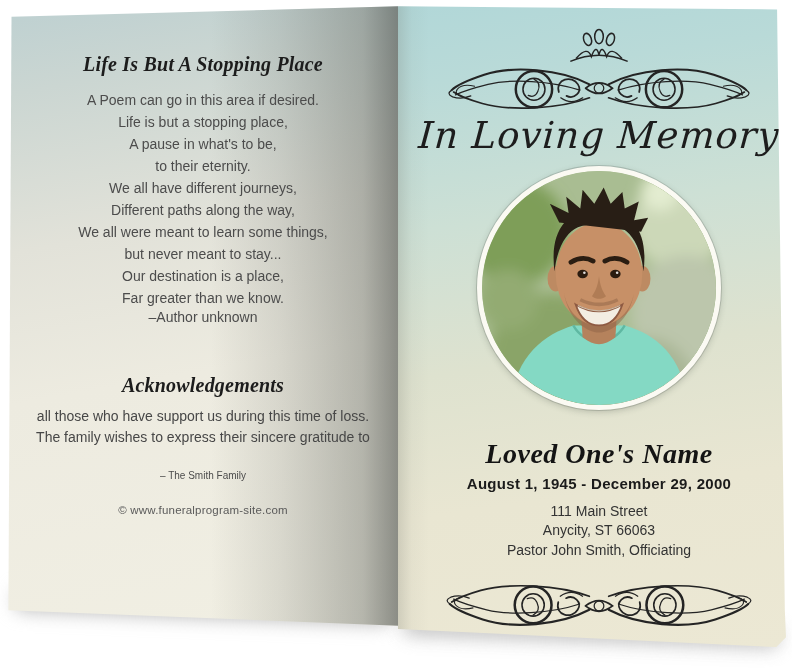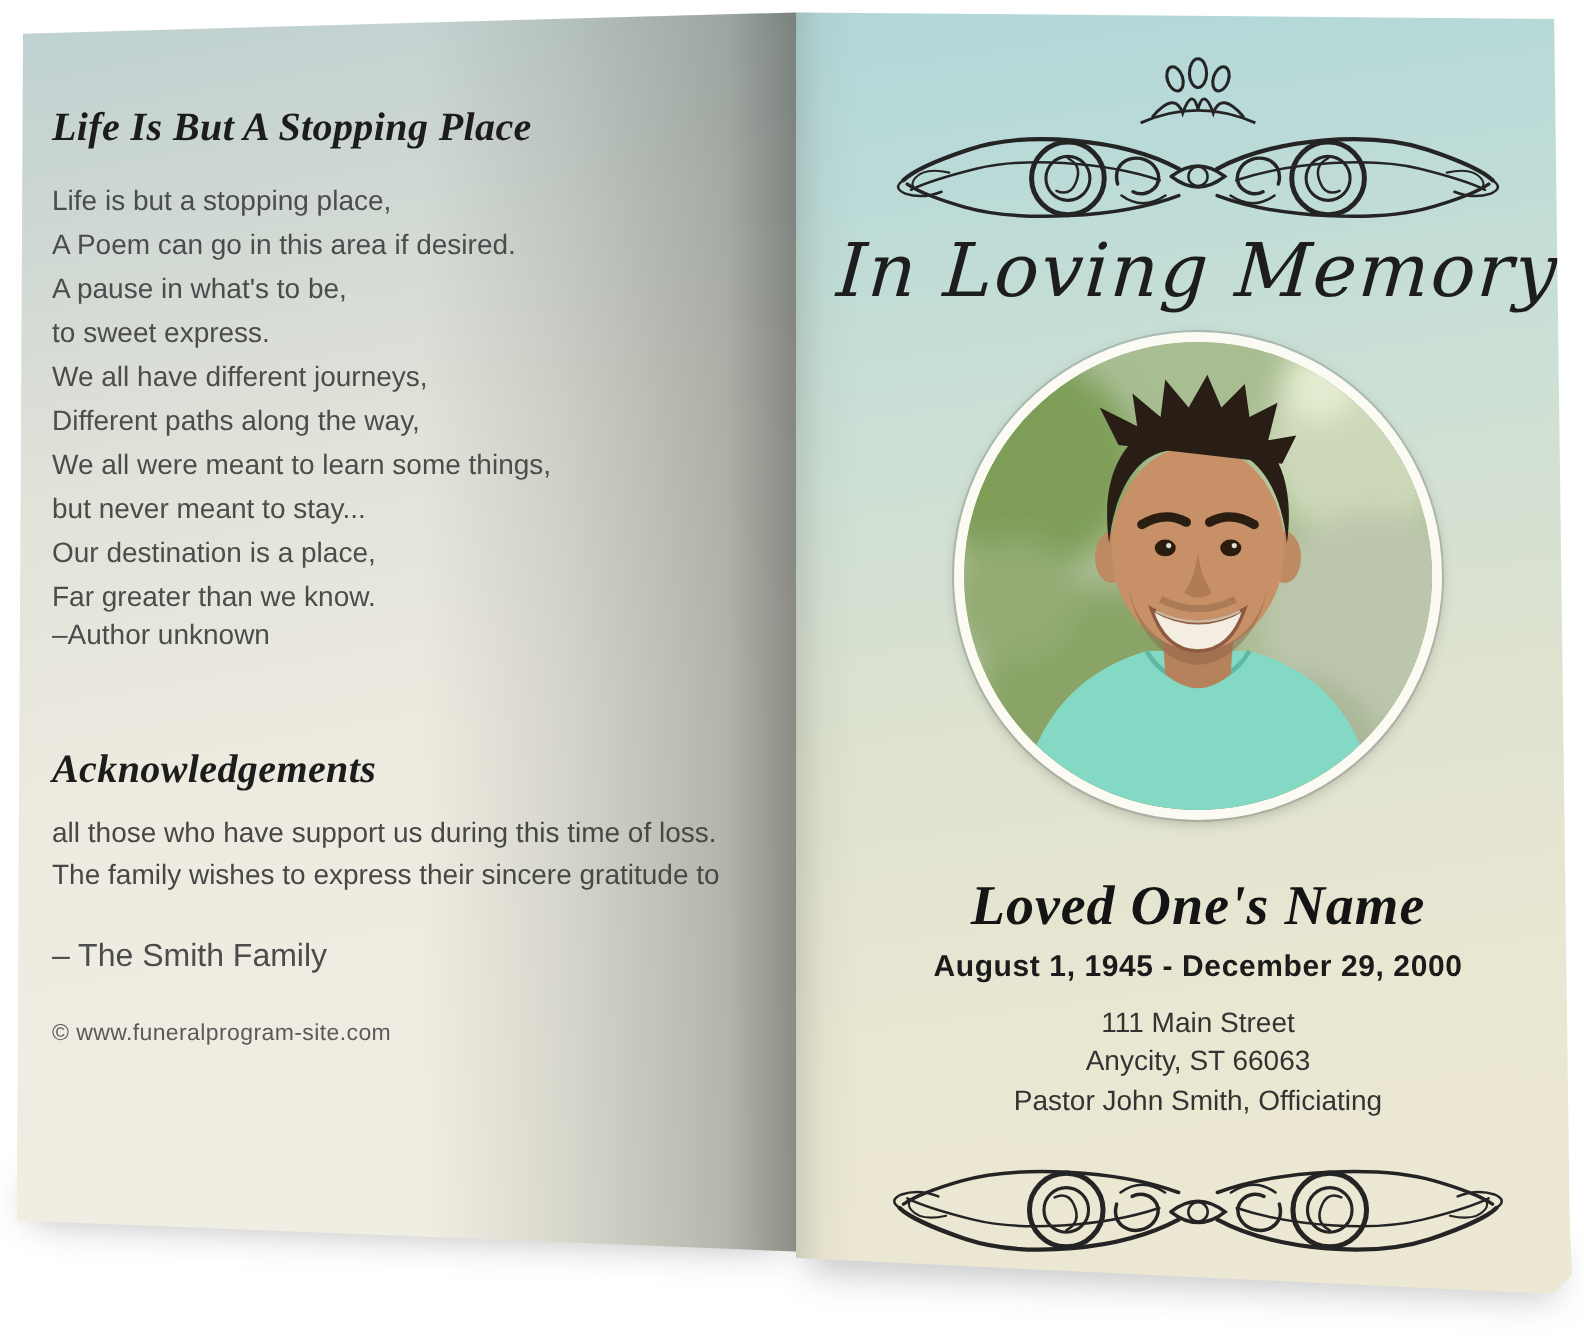--- a/index.html
+++ b/index.html
@@ -26,30 +26,30 @@
   }
   .page-right{
     left:398px;top:3px;width:388px;height:646px;
     clip-path:polygon(0 0.5%, 97.7% 1%, 99.7% 94%, 100% 98.2%, 97.5% 99.7%, 0 96.9%);
     background:
       linear-gradient(to right, rgba(110,112,102,0.22) 0%, rgba(110,112,102,0.05) 3.5%, rgba(0,0,0,0) 8%),
       linear-gradient(172deg,#b1d7d8 0%,#b9dad8 12%,#cde0d5 33%,#dee2cf 54%,#e9e6d2 74%,#ece8d4 100%);
   }
 
   
-  .lp-content{box-sizing:border-box;width:100%;height:100%;padding:48px 18px 0 18px;text-align:left;color:#4a4a4a;}
+  .lp-content{box-sizing:border-box;width:100%;height:100%;padding:48px 18px 0 18px;text-align:center;color:#4a4a4a;}
   .poem-title, .ack-title{
     font-family:"Liberation Serif", serif;font-style:italic;font-weight:bold;
     color:#1c1c1c;font-size:20px;letter-spacing:.2px;
   }
   .poem-lines{margin-top:13px;font-size:14px;line-height:22px;color:#4c4c4c;}
   .poem-author{font-size:14px;color:#4c4c4c;}
   .ack-title{margin-top:49px;}
   .ack-lines{margin-top:9px;font-size:14px;line-height:21px;color:#474747;}
-  .ack-signature{margin-top:22px;font-size:16px;color:#4c4c4c;}
+  .ack-signature{margin-top:22px;font-size:10px;color:#4c4c4c;}
   .location-lines{margin-top:27px;font-size:14px;line-height:21px;color:#4c4c4c;}
   .lp-footer{margin-top:23px;font-size:11.5px;color:#5a5a5a;letter-spacing:.2px;}
 
   
   .rp-content{box-sizing:border-box;width:100%;height:100%;padding-top:24px;text-align:center;transform:translateX(7px);}
   .flourish{display:block;margin:0 auto;}
   .memory-title{
     font-family:"DejaVu Serif", serif;font-style:italic;font-weight:500;
     font-size:37px;color:#1d1d1d;line-height:1.05;margin-top:2px;
     letter-spacing:1px;transform:skewX(-4deg);
@@ -106,24 +106,24 @@
 
 <div class="stage">
   <div class="shadow left-pg"></div>
   <div class="shadow right-pg"></div>
 
   <div class="page page-left">
     <div class="lp-content">
       <div class="poem-title">Life Is But A Stopping Place</div>
 
       <div class="poem-lines">
+        <div>A Poem can go in this area if desired.</div>
         <div>Life is but a stopping place,</div>
-        <div>A Poem can go in this area if desired.</div>
         <div>A pause in what's to be,</div>
-        <div>to sweet express.</div>
+        <div>to their eternity.</div>
         <div>We all have different journeys,</div>
         <div>Different paths along the way,</div>
         <div>We all were meant to learn some things,</div>
         <div>but never meant to stay...</div>
         <div>Our destination is a place,</div>
         <div>Far greater than we know.</div>
       </div>
 
       <div class="poem-author">–Author unknown</div>
 

